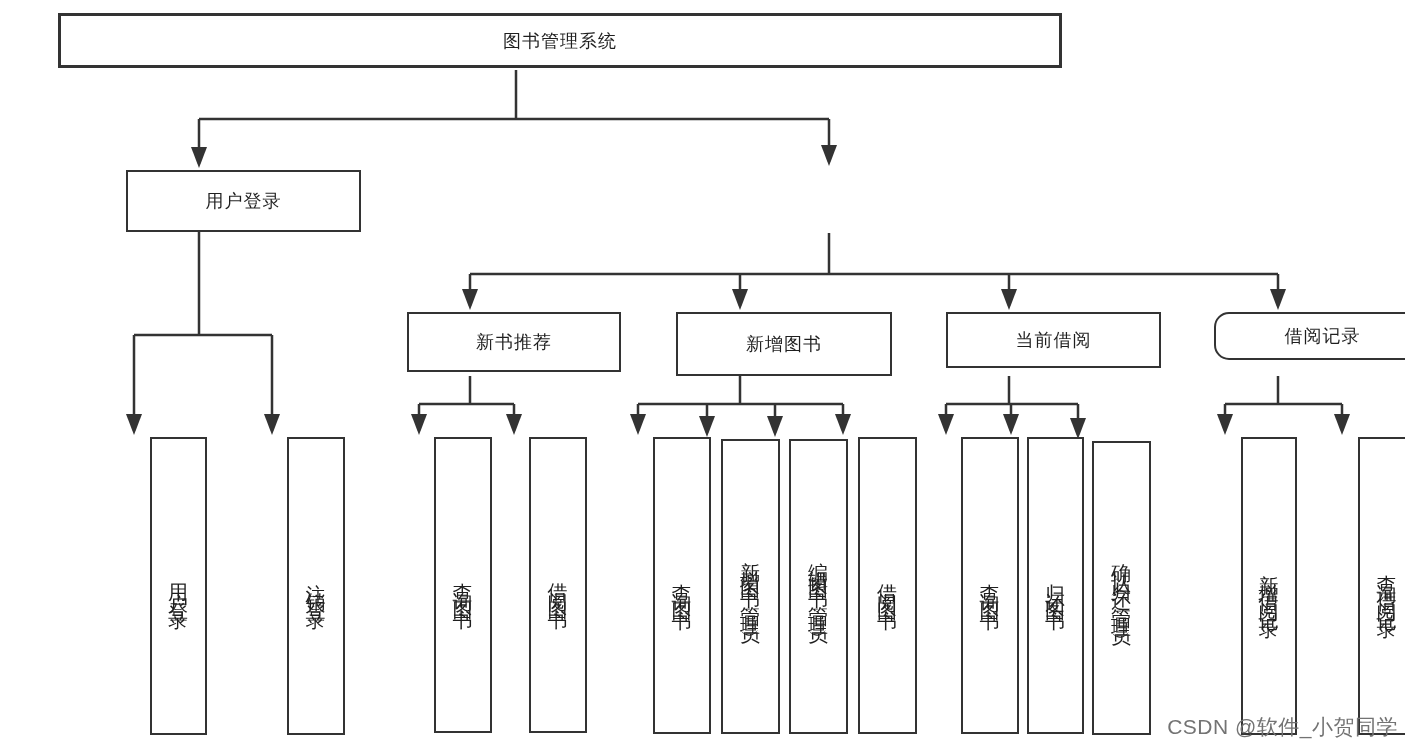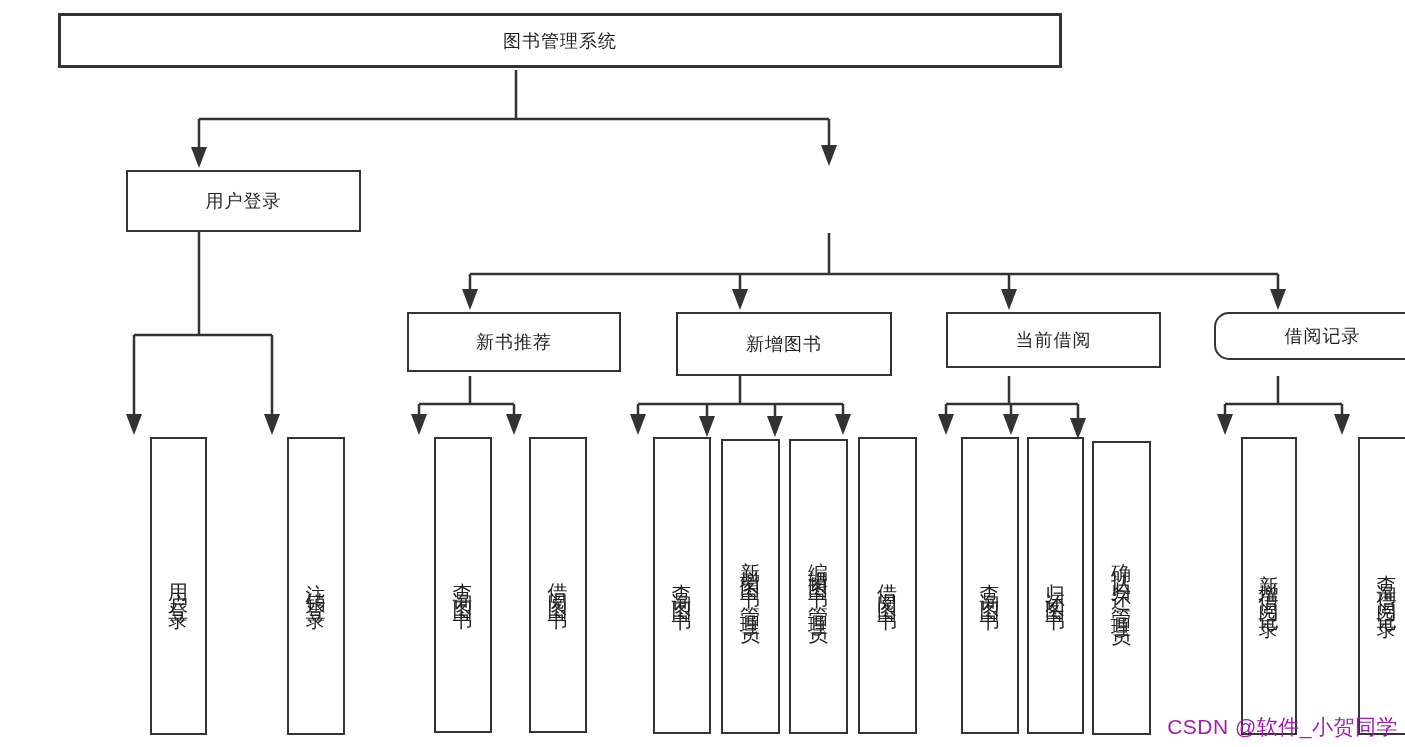--- a/index.html
+++ b/index.html
@@ -148,15 +148,15 @@
     <span class="vtext">确认归还（管理员）</span>
   </div>
 
   <div class="box vbox" style="left:1197px;top:437px;width:56px;height:298px;">
     <span class="vtext">新增借阅记录</span>
   </div>
   <div class="box vbox" style="left:1314px;top:437px;width:58px;height:298px;">
     <span class="vtext">查询借阅记录</span>
   </div>
 
-  <div class="watermark" style="color: #a21caf;">CSDN @软件_小贺同学</div>
+  <div class="watermark" style="color: #737373;">CSDN @软件_小贺同学</div>
 
 </div>
 
 </body></html>

